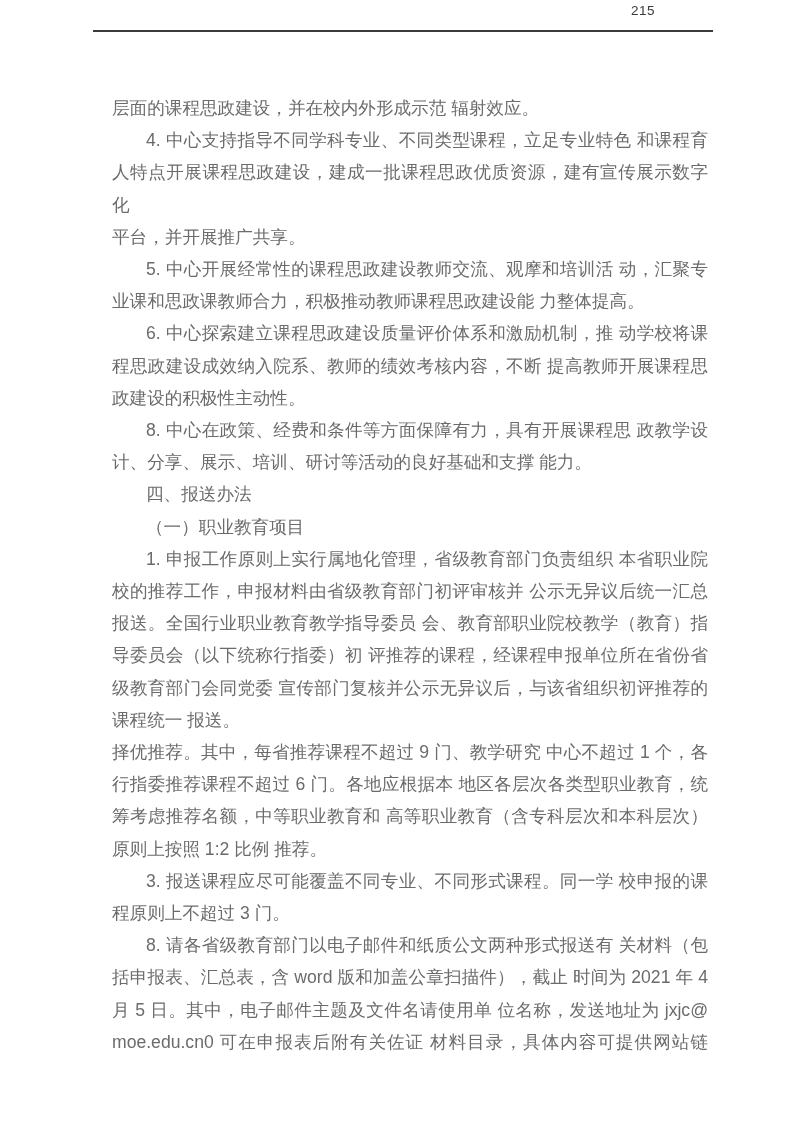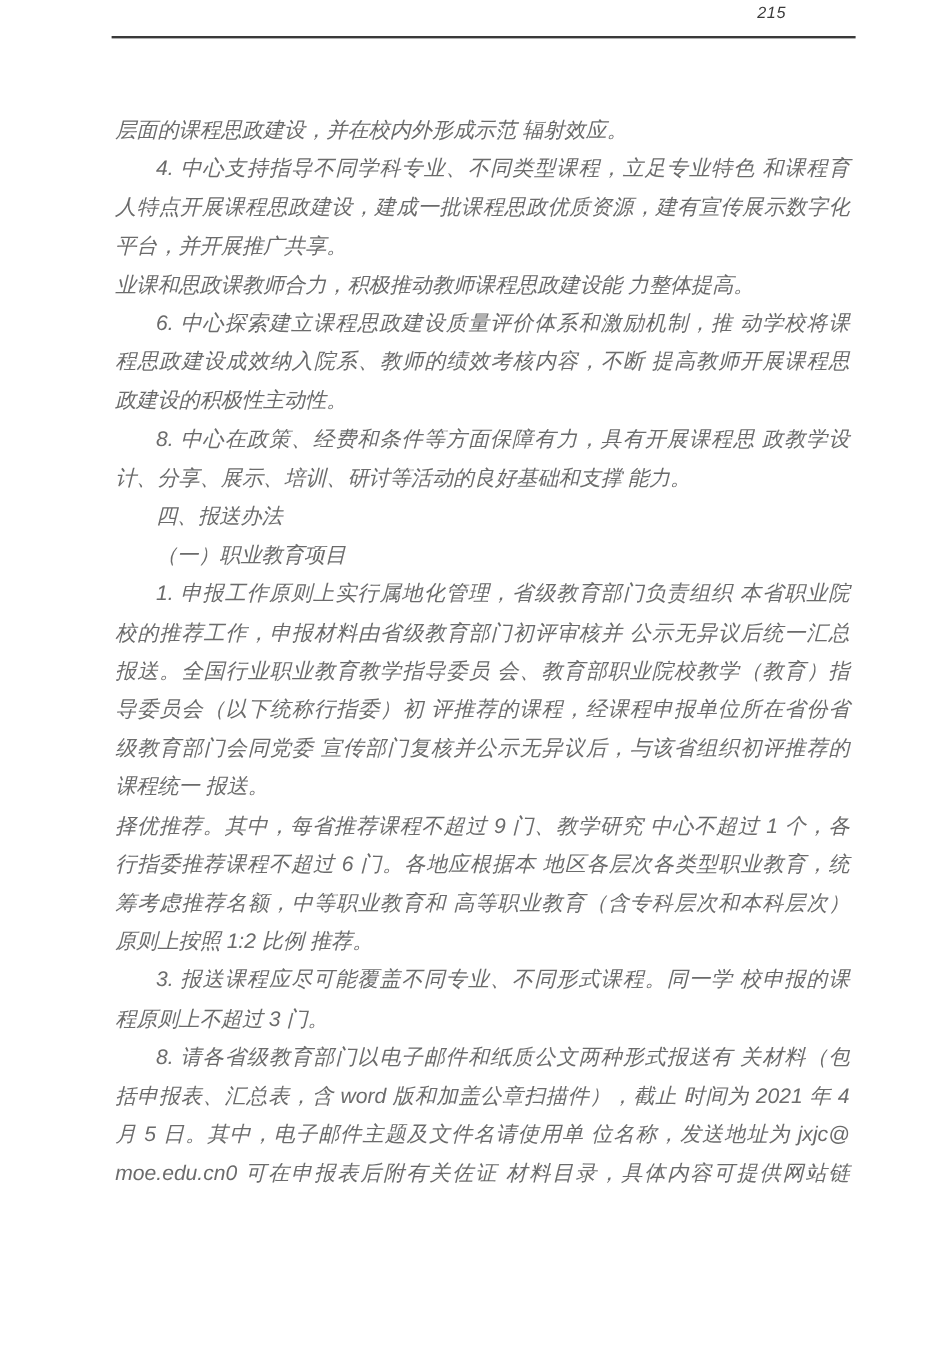--- a/index.html
+++ b/index.html
@@ -9,21 +9,20 @@
     height: 1122px;
     background: #ffffff;
     overflow: hidden;
     font-family: "Liberation Sans", sans-serif;
   }
   .page {
     position: relative;
     width: 735px;
     height: 1122px;
     background: var(--page-bg, #ffffff);
-    font-style: italic;
   }
   .page-number {
     position: absolute;
     top: 3px;
     right: 80px;
     font-size: 13.5px;
     line-height: 16px;
     color: var(--header-text, #3a3a3a);
     letter-spacing: 0.5px;
   }
@@ -40,40 +39,42 @@
     left: 96px;
     top: 92px;
     width: 612px;
     color: var(--body-text, #6b6b6b);
     font-size: 17.6px;
     line-height: 32.2px;
   }
   .line {
     text-align: left;
     min-height: 32.2px;
+    margin-left: 16px;
   }
   .line.flush {
     text-align: justify;
     text-align-last: justify;
   }
   .line.indent {
     padding-left: 34px;
   }
 </style>
 </head>
 <body>
 
 <div class="page">
   <div class="page-number">215</div>
   <div class="header-rule"></div>
   <div class="doc-body">
       <div class="line">层面的课程思政建设，并在校内外形成示范 辐射效应。</div>
       <div class="line indent flush">4. 中心支持指导不同学科专业、不同类型课程，立足专业特色 和课程育</div>
       <div class="line flush">人特点开展课程思政建设，建成一批课程思政优质资源，建有宣传展示数字化</div>
       <div class="line">平台，并开展推广共享。</div>
+      <div class="line indent flush">5. 中心开展经常性的课程思政建设教师交流、观摩和培训活 动，汇聚专</div>
       <div class="line">业课和思政课教师合力，积极推动教师课程思政建设能 力整体提高。</div>
       <div class="line indent flush">6. 中心探索建立课程思政建设质量评价体系和激励机制，推 动学校将课</div>
       <div class="line flush">程思政建设成效纳入院系、教师的绩效考核内容，不断 提高教师开展课程思</div>
       <div class="line">政建设的积极性主动性。</div>
       <div class="line indent flush">8. 中心在政策、经费和条件等方面保障有力，具有开展课程思 政教学设</div>
       <div class="line">计、分享、展示、培训、研讨等活动的良好基础和支撑 能力。</div>
       <div class="line indent">四、报送办法</div>
       <div class="line indent">（一）职业教育项目</div>
       <div class="line indent flush">1. 申报工作原则上实行属地化管理，省级教育部门负责组织 本省职业院</div>
       <div class="line flush">校的推荐工作，申报材料由省级教育部门初评审核并 公示无异议后统一汇总</div>

